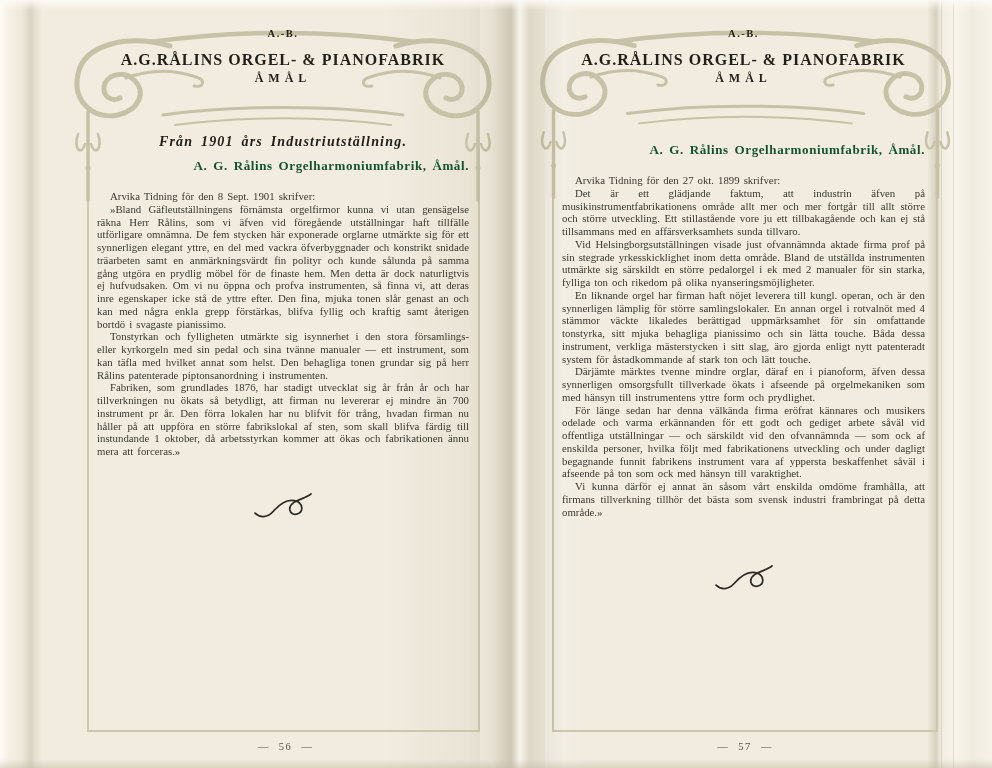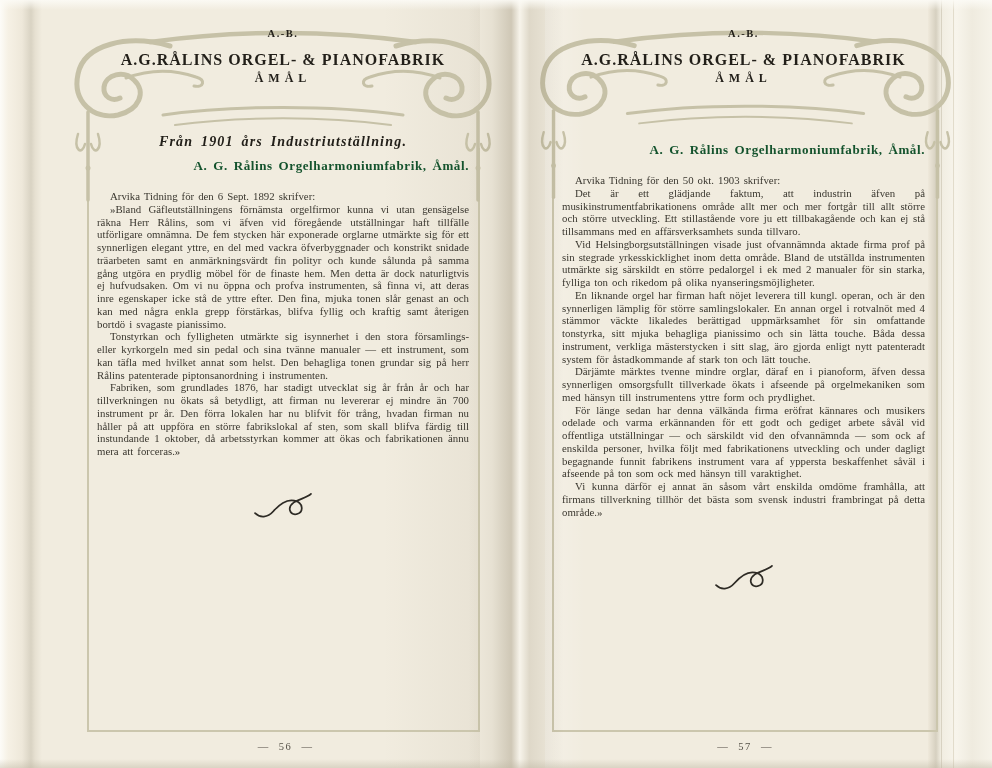--- a/index.html
+++ b/index.html
@@ -96,21 +96,21 @@
   <div class="logo">
     <div class="logo-ab">A.-B.</div>
     <div class="logo-name">A.G.RÅLINS ORGEL- &amp; PIANOFABRIK</div>
     <div class="logo-city">ÅMÅL</div>
   </div>
 
   <div class="content">
     <h2 class="title">Från 1901 års Industriutställning.</h2>
     <h3 class="subtitle">A. G. Rålins Orgelharmoniumfabrik, Åmål.</h3>
     <div class="bodytext">
-      <p>Arvika Tidning för den 6 Sept. 1892 skrifver:</p>
+      <p>Arvika Tidning för den 8 Sept. 1901 skrifver:</p>
       <p>»Bland Gäfleutställningens förnämsta orgelfirmor kunna vi utan gensägelse räkna Herr Rålins, som vi äfven vid föregående utställningar haft tillfälle utförligare omnämna. De fem stycken här exponerade orglarne utmärkte sig för ett synnerligen elegant yttre, en del med vackra öfverbyggnader och konstrikt snidade träarbeten samt en anmärkningsvärdt fin polityr och kunde sålunda på samma gång utgöra en prydlig möbel för de finaste hem. Men detta är dock naturligtvis ej hufvudsaken. Om vi nu öppna och profva instrumenten, så finna vi, att deras inre egenskaper icke stå de yttre efter. Den fina, mjuka tonen slår genast an och kan med några enkla grepp förstärkas, blifva fyllig och kraftig samt återigen bortdö i svagaste pianissimo.</p>
       <p>Tonstyrkan och fylligheten utmärkte sig isynnerhet i den stora församlings- eller kyrkorgeln med sin pedal och sina tvänne manualer — ett instrument, som kan täfla med hvilket annat som helst. Den behagliga tonen grundar sig på herr Rålins patenterade piptonsanordning i instrumenten.</p>
       <p>Fabriken, som grundlades 1876, har stadigt utvecklat sig år från år och har tillverkningen nu ökats så betydligt, att firman nu levererar ej mindre än 700 instrument pr år. Den förra lokalen har nu blifvit för trång, hvadan firman nu håller på att uppföra en större fabrikslokal af sten, som skall blifva färdig till instundande 1 oktober, då arbetsstyrkan kommer att ökas och fabrikationen ännu mera att forceras.»</p>
     </div>
     <svg class="flourish" viewBox="0 0 64 28">
       <path d="M3 22 C8 27, 16 27, 22 20 C28 13, 36 7, 44 9 C53 11, 54 21, 46 23 C39 24, 36 16, 43 11 C49 7, 57 6, 61 2" stroke="#2e2b25" stroke-width="1.8" fill="none" stroke-linecap="round"></path>
     </svg>
   </div>
 
   <div class="pagenum">— 56 —</div>
@@ -142,21 +142,21 @@
 
   <div class="logo">
     <div class="logo-ab">A.-B.</div>
     <div class="logo-name">A.G.RÅLINS ORGEL- &amp; PIANOFABRIK</div>
     <div class="logo-city">ÅMÅL</div>
   </div>
 
   <div class="content">
     <h3 class="subtitle">A. G. Rålins Orgelharmoniumfabrik, Åmål.</h3>
     <div class="bodytext">
-      <p>Arvika Tidning för den 50 okt. 1903 skrifver:</p>
+      <p>Arvika Tidning för den 27 okt. 1899 skrifver:</p>
       <p>Det är ett glädjande faktum, att industrin äfven på musikinstrumentfabrikationens område allt mer och mer fortgår till allt större och större utveckling. Ett stillastående vore ju ett tillbakagående och kan ej stå tillsammans med en affärsverksamhets sunda tillvaro.</p>
       <p>Vid Helsingborgsutställningen visade just ofvannämnda aktade firma prof på sin stegrade yrkesskicklighet inom detta område. Bland de utställda instrumenten utmärkte sig särskildt en större pedalorgel i ek med 2 manualer för sin starka, fylliga ton och rikedom på olika nyanseringsmöjligheter.</p>
       <p>En liknande orgel har firman haft nöjet leverera till kungl. operan, och är den synnerligen lämplig för större samlingslokaler. En annan orgel i rotvalnöt med 4 stämmor väckte likaledes berättigad uppmärksamhet för sin omfattande tonstyrka, sitt mjuka behagliga pianissimo och sin lätta touche. Båda dessa instrument, verkliga mästerstycken i sitt slag, äro gjorda enligt nytt patenteradt system för åstadkommande af stark ton och lätt touche.</p>
       <p>Därjämte märktes tvenne mindre orglar, däraf en i pianoform, äfven dessa synnerligen omsorgsfullt tillverkade ökats i afseende på orgelmekaniken som med hänsyn till instrumentens yttre form och prydlighet.</p>
       <p>För länge sedan har denna välkända firma eröfrat kännares och musikers odelade och varma erkännanden för ett godt och gediget arbete såväl vid offentliga utställningar — och särskildt vid den ofvannämnda — som ock af enskilda personer, hvilka följt med fabrikationens utveckling och under dagligt begagnande funnit fabrikens instrument vara af yppersta beskaffenhet såväl i afseende på ton som ock med hänsyn till varaktighet.</p>
       <p>Vi kunna därför ej annat än såsom vårt enskilda omdöme framhålla, att firmans tillverkning tillhör det bästa som svensk industri frambringat på detta område.»</p>
     </div>
     <svg class="flourish" viewBox="0 0 64 28">
       <path d="M3 22 C8 27, 16 27, 22 20 C28 13, 36 7, 44 9 C53 11, 54 21, 46 23 C39 24, 36 16, 43 11 C49 7, 57 6, 61 2" stroke="#2e2b25" stroke-width="1.8" fill="none" stroke-linecap="round"></path>
     </svg>

